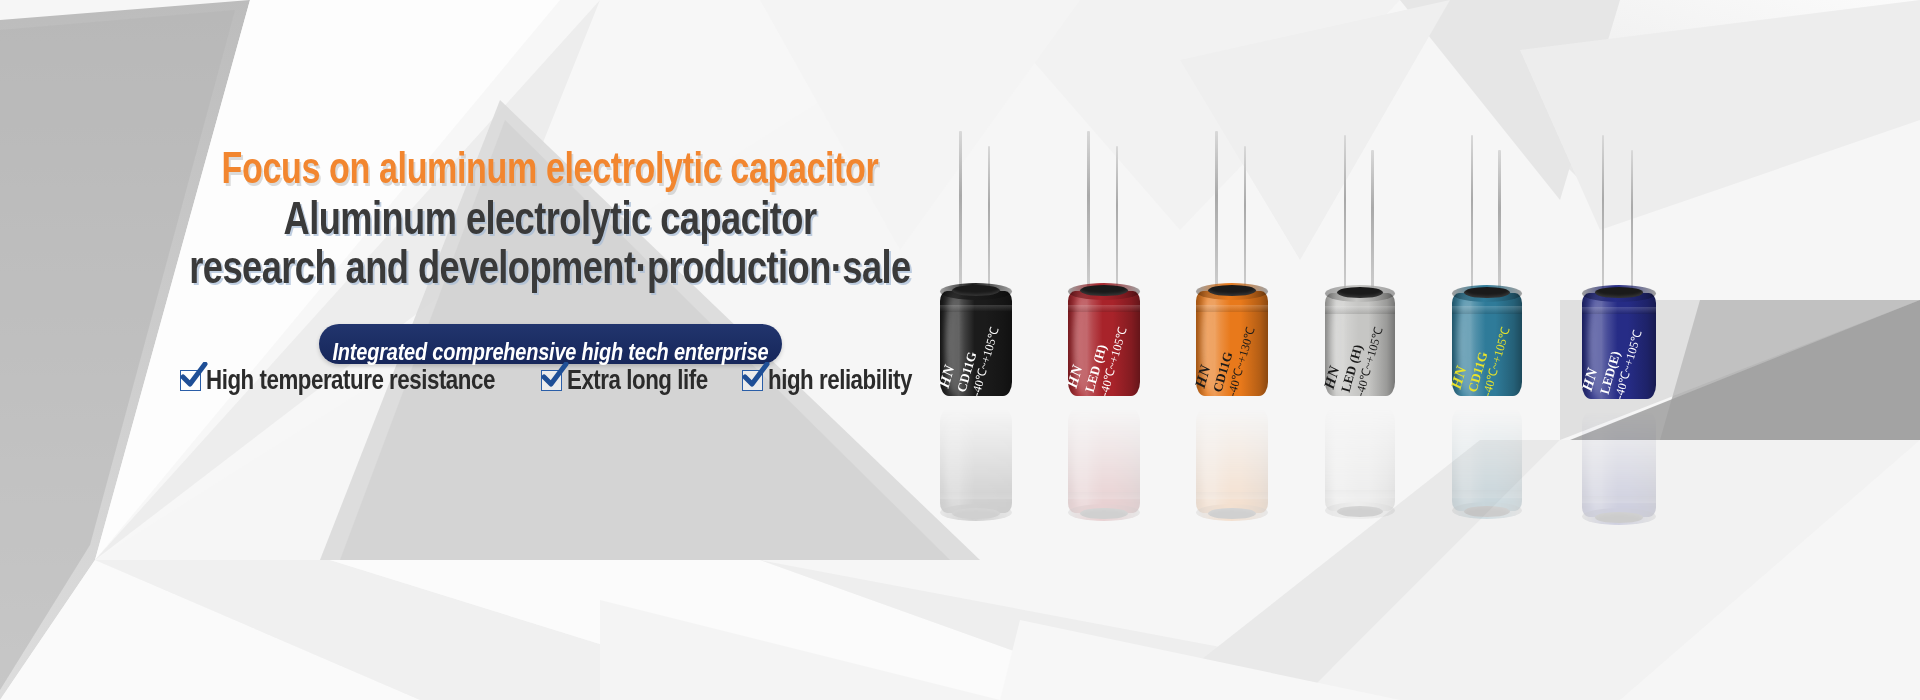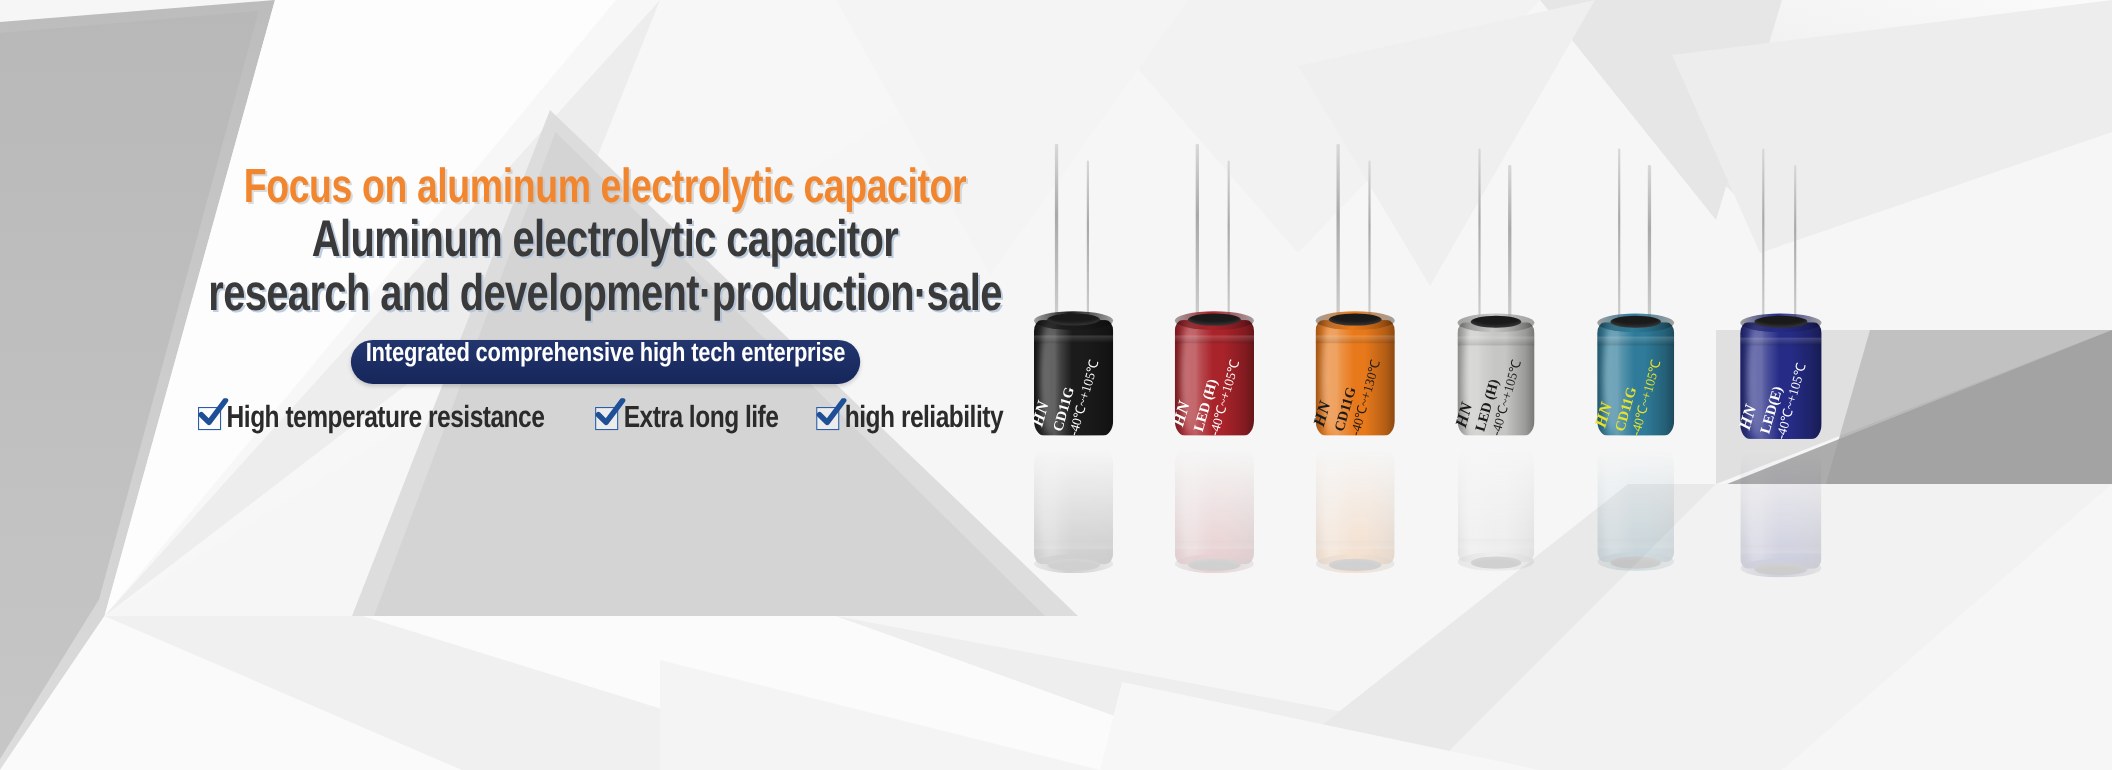--- a/index.html
+++ b/index.html
@@ -51,26 +51,27 @@
     line-height:1.06;
     letter-spacing:-0.6px;
     transform:scaleX(0.93) scaleY(1.2);
     transform-origin:center center;
     text-shadow:2px 2px 0 rgba(170,190,215,0.75);
     white-space:nowrap;
   }
   .headline .l2 { display:block; }
 
   .pill {
-    margin:25px auto 0 auto;
+    margin:40px auto 0 auto;
     width:463px; height:40px;
     border-radius:20px;
     background:linear-gradient(180deg,#22356e 0%, #1b2d63 55%, #16265a 100%);
-    display:flex; align-items:flex-start; justify-content:center;
+    display:flex; align-items:flex-end; justify-content:center;
     box-shadow:0 2px 4px rgba(0,0,0,0.18);
+    font-style:italic;
   }
   .pill-label {
     color:#ffffff;
     font-size:21px;
     font-weight:bold;
     letter-spacing:-0.2px;
     transform:scaleX(0.95) scaleY(1.14);
     white-space:nowrap;
   }
 

